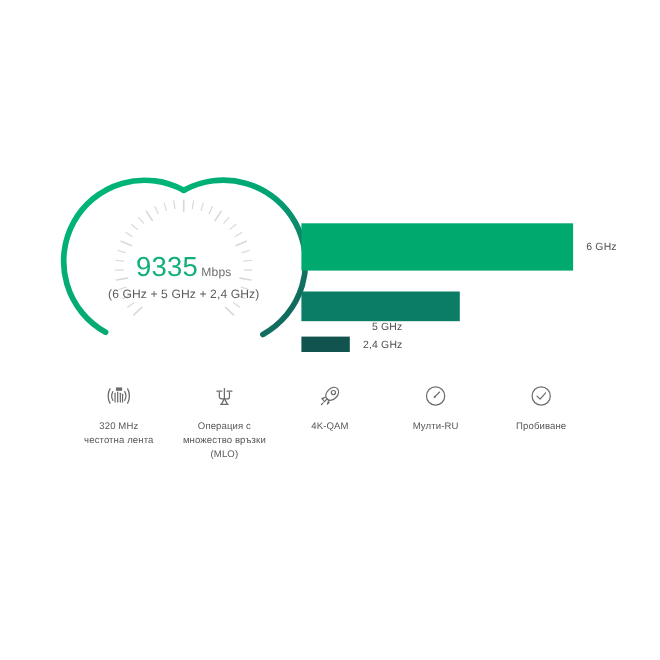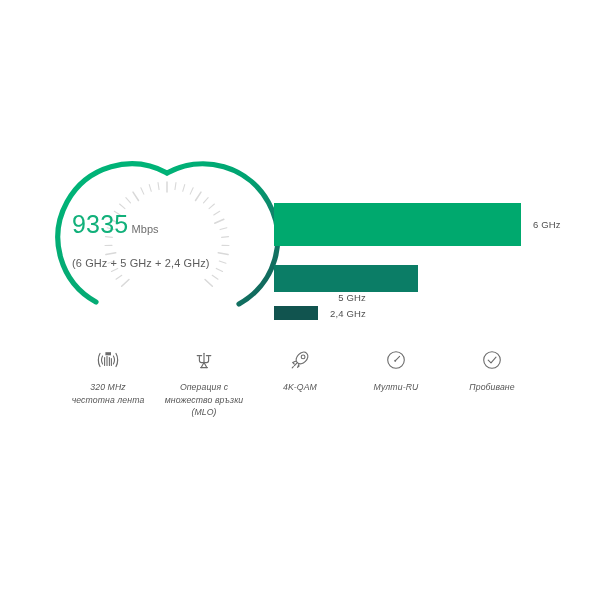--- a/index.html
+++ b/index.html
@@ -36,41 +36,41 @@
     position: absolute;
     left: 0;
     top: 0;
     width: 190px;
     height: 150px;
     overflow: visible;
   }
   #gauge-readout {
     position: absolute;
     left: 0;
-    top: 44px;
+    top: 63px;
     width: 190px;
-    text-align: left;
+    text-align: center;
     line-height: 1;
   }
   .speed-line {
     white-space: nowrap;
   }
   #speed-value {
     font-size: 25px;
     color: #11b07a;
     letter-spacing: 0.2px;
   }
   #speed-unit {
     font-size: 11px;
     color: #6e6e6e;
     margin-left: 3px;
     letter-spacing: 0.1px;
   }
   #speed-bands {
-    margin-top: 21px;
+    margin-top: 7px;
     font-size: 11px;
     color: #5c5c5c;
     letter-spacing: 0.1px;
     white-space: nowrap;
   }
 
   
   #bars-panel {
     position: absolute;
     left: 274px;
@@ -99,21 +99,20 @@
   
   #features-panel {
     position: absolute;
     left: 60px;
     top: 348px;
     width: 480px;
     height: 80px;
     display: flex;
     justify-content: space-between;
     align-items: flex-start;
-    font-style: italic;
   }
   .feature {
     width: 96px;
     text-align: center;
   }
   .feature-icon {
     height: 24px;
     display: flex;
     align-items: center;
     justify-content: center;

